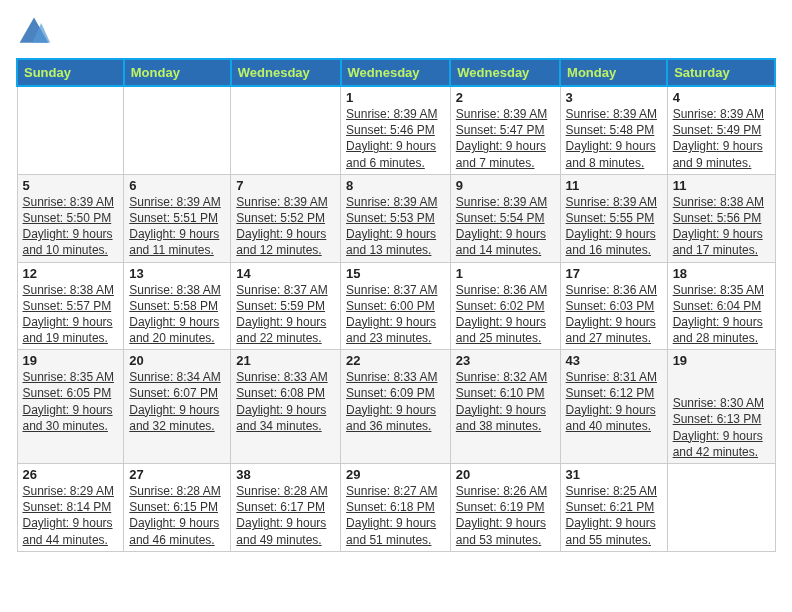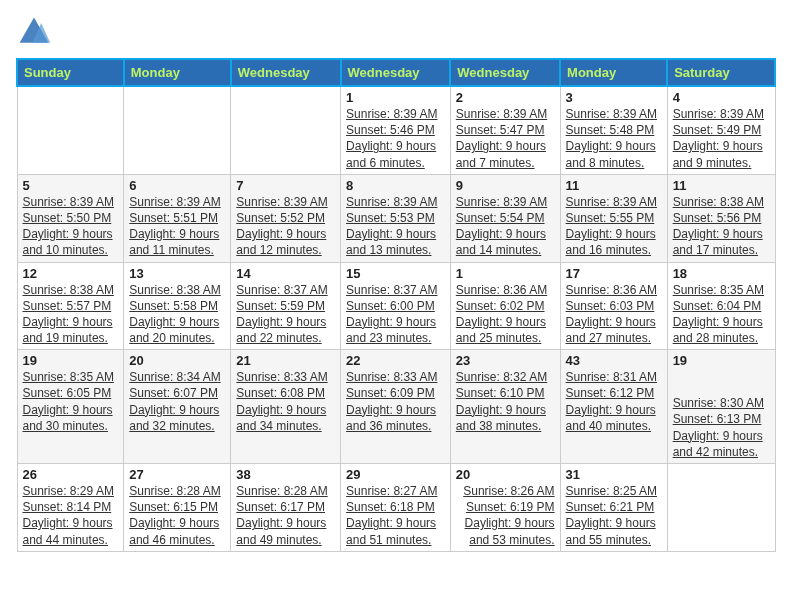--- a/index.html
+++ b/index.html
@@ -346,21 +346,21 @@
           </td>
           <td>
             <span class="day-num">29</span>
             <div class="day-info" style="white-space: pre-line;">Sunrise: 8:27 AM
 Sunset: 6:18 PM
 Daylight: 9 hours
 and 51 minutes.</div>
           </td>
           <td>
             <span class="day-num">20</span>
-            <div class="day-info" style="white-space: pre-line; text-align: right;">Sunrise: 8:26 AM
+            <div class="day-info" style="white-space: pre-line;">Sunrise: 8:26 AM
 Sunset: 6:19 PM
 Daylight: 9 hours
 and 53 minutes.</div>
           </td>
           <td>
             <span class="day-num">31</span>
             <div class="day-info" style="white-space: pre-line;">Sunrise: 8:25 AM
 Sunset: 6:21 PM
 Daylight: 9 hours
 and 55 minutes.</div>

